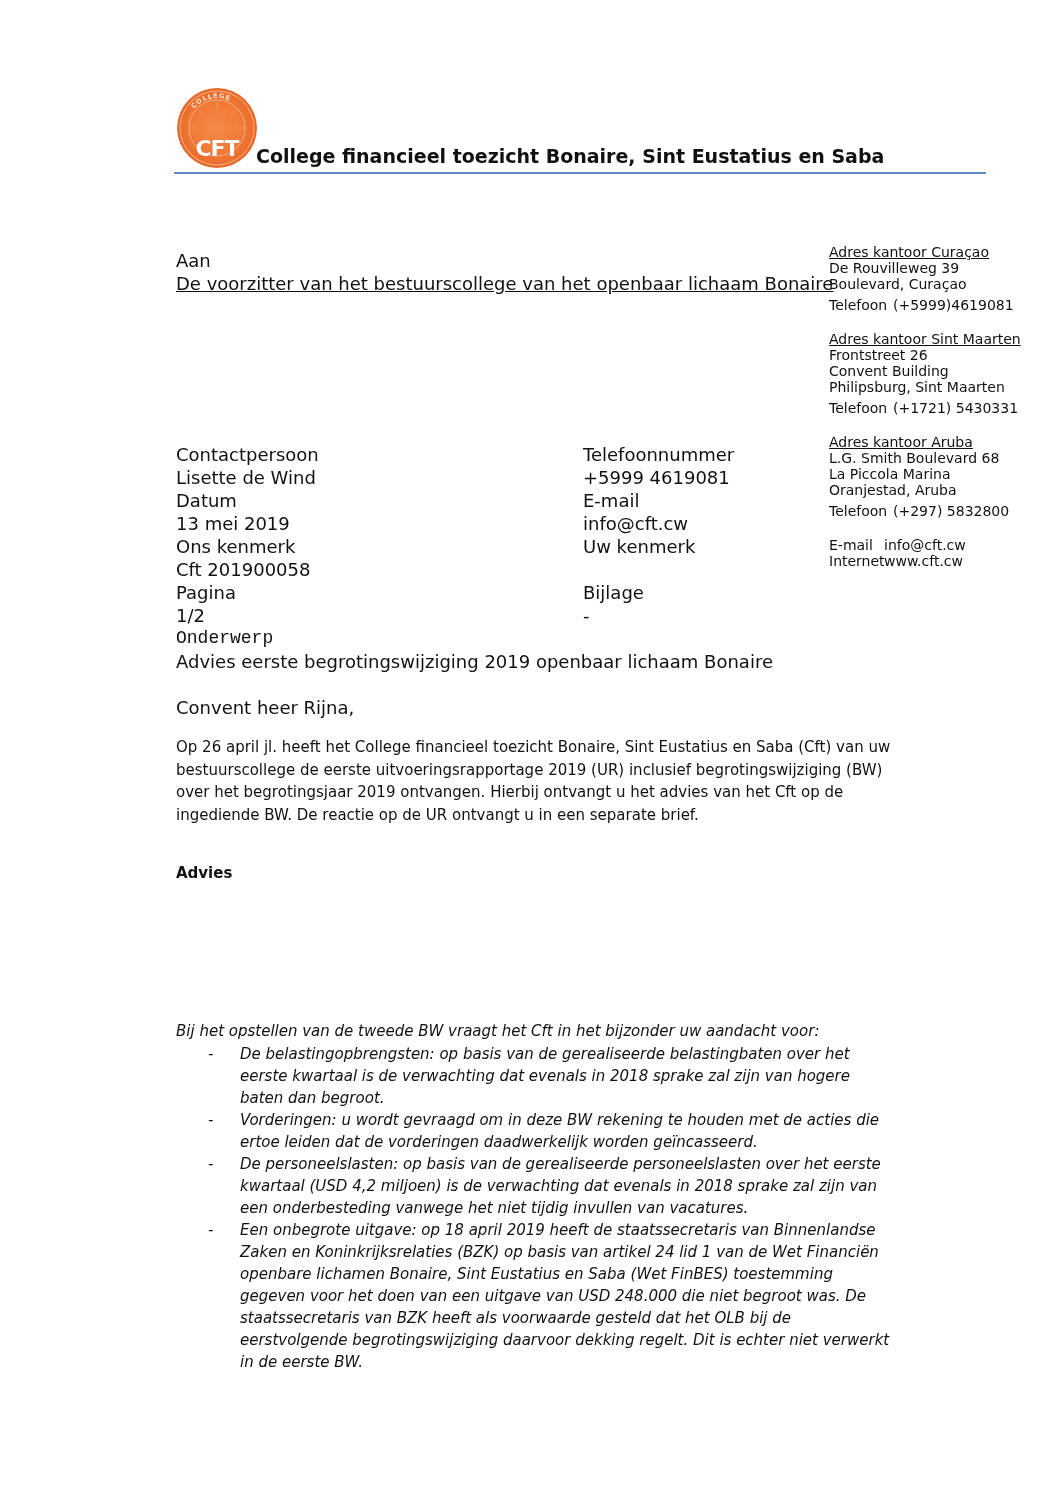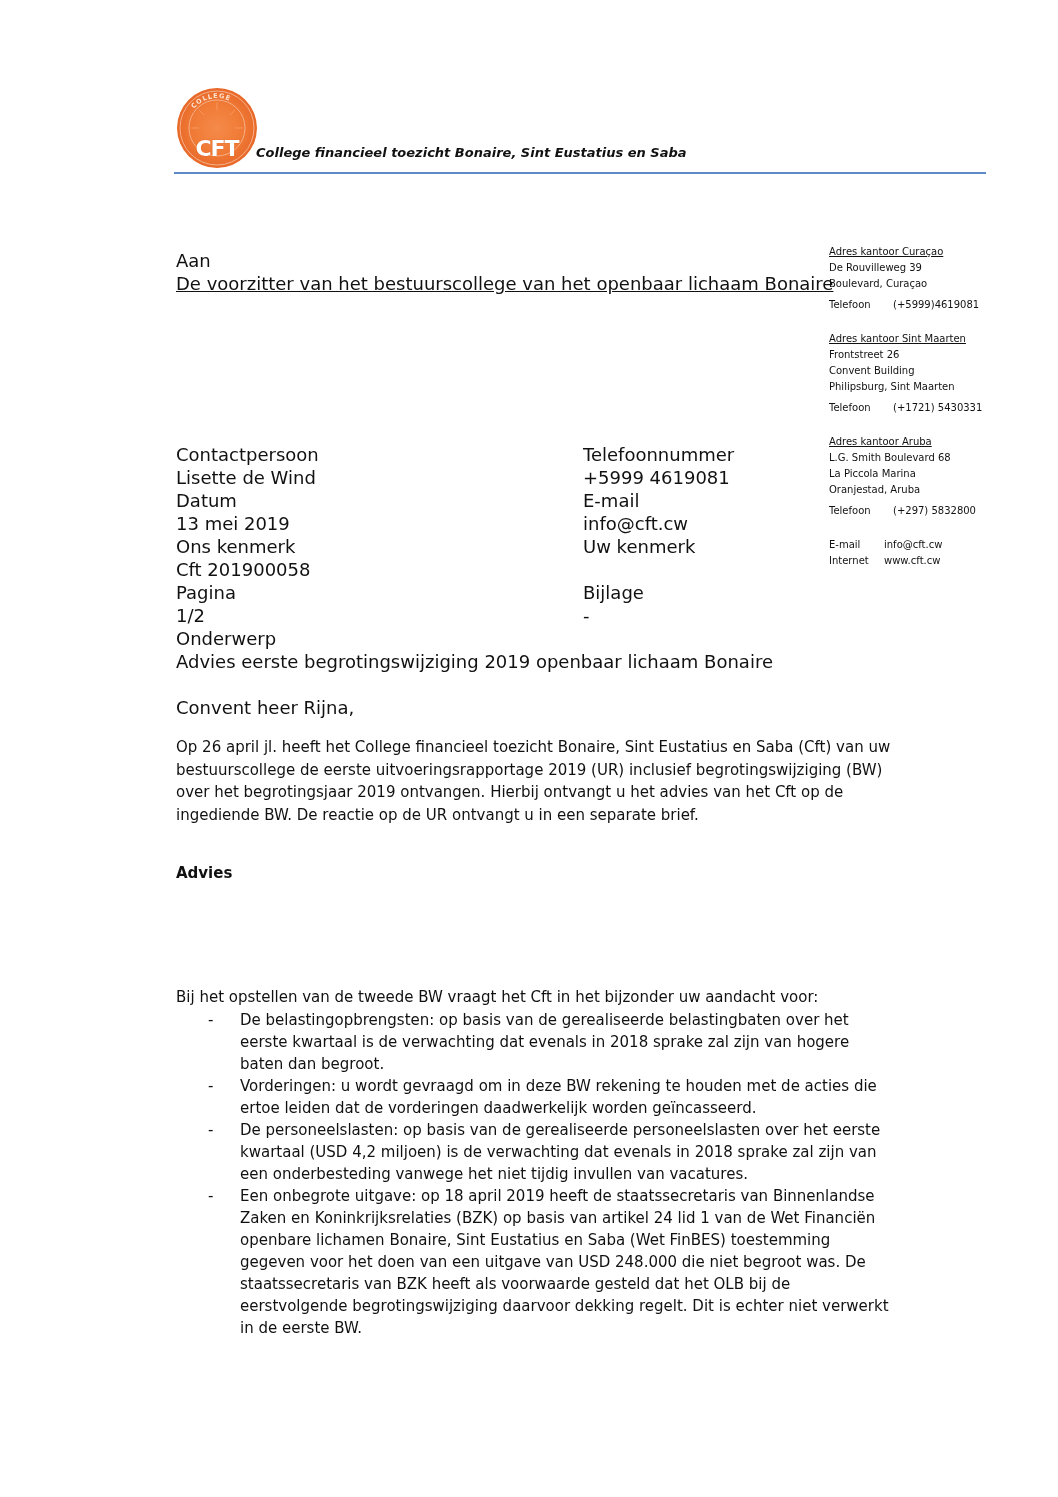--- a/index.html
+++ b/index.html
@@ -16,33 +16,32 @@
     }
     .logo svg { position: absolute; left: 0; top: 0; }
     .logo-text {
       position: absolute; left: 50%; top: 50%; transform: translate(-50%, -54%);
       font-family: "DejaVu Sans", sans-serif; font-weight: bold; font-size: 22px;
       color: #ffffff; letter-spacing: -1px;
       text-shadow: 0 0 1px #c44c10;
       margin-top: 21px;
     }
     .org-title {
-      left: 256px; top: 145px; font-size: 13px; font-weight: bold; color: #111;
+      left: 256px; top: 145px; font-size: 19px; font-weight: bold; color: #111;
       white-space: nowrap;
-      font-style: italic;
     }
     .header-rule {
       left: 174px; top: 172px; width: 812px; height: 2px; background: #5d8ac7;
     }
     
     .txt { font-size: 18px; line-height: 23px; white-space: nowrap; }
     .left-col { left: 176px; }
     .right-meta { left: 583px; }
     
-    .side { left: 829px; font-size: 10px; line-height: 16px; white-space: nowrap; color: #111; }
+    .side { left: 829px; font-size: 14px; line-height: 16px; white-space: nowrap; color: #111; }
     .side .u { text-decoration: underline; }
     .side .tel-label { display: inline-block; width: 64px; }
     .side .mail-label { display: inline-block; width: 55px; }
     .para { left: 176px; width: 715px; font-size: 15px; line-height: 22.5px; }
     .para p { margin: 0; }
     .heading { font-weight: bold; }
     ul.bullets { list-style: none; margin: 0; padding: 0; }
     ul.bullets li { position: relative; padding-left: 64px; width: 650px; font-size: 15px; line-height: 22px; }
     ul.bullets li .dash { position: absolute; left: 32px; top: 0; }
   </style>
@@ -112,21 +111,21 @@
 </div>
 
 <div class="abs txt left-col" style="top:443px;">Contactpersoon</div>
 <div class="abs txt left-col" style="top:466px;">Lisette de Wind</div>
 <div class="abs txt left-col" style="top:489px;">Datum</div>
 <div class="abs txt left-col" style="top:512px;">13 mei 2019</div>
 <div class="abs txt left-col" style="top:535px;">Ons kenmerk</div>
 <div class="abs txt left-col" style="top:558px;">Cft 201900058</div>
 <div class="abs txt left-col" style="top:581px;">Pagina</div>
 <div class="abs txt left-col" style="top:604px;">1/2</div>
-<div class="abs txt left-col" style="top:627px;">Onderwerp</div>
+<div class="abs txt left-col" style="top:627px;font-family:Liberation Mono, monospace;">Onderwerp</div>
 <div class="abs txt left-col" style="top:650px;">Advies eerste begrotingswijziging 2019 openbaar lichaam Bonaire</div>
 
 <div class="abs txt right-meta" style="top:443px;">Telefoonnummer</div>
 <div class="abs txt right-meta" style="top:466px;">+5999 4619081</div>
 <div class="abs txt right-meta" style="top:489px;">E-mail</div>
 <div class="abs txt right-meta" style="top:512px;">info@cft.cw</div>
 <div class="abs txt right-meta" style="top:535px;">Uw kenmerk</div>
 <div class="abs txt right-meta" style="top:558px;"></div>
 <div class="abs txt right-meta" style="top:581px;">Bijlage</div>
 <div class="abs txt right-meta" style="top:604px;">-</div>
@@ -134,21 +133,21 @@
 <div class="abs txt left-col" style="top:696px;">Convent heer Rijna,</div>
 
 <div class="abs para" style="top:736px;">
   <p>Op 26 april jl. heeft het College financieel toezicht Bonaire, Sint Eustatius en Saba (Cft) van uw bestuurscollege de eerste uitvoeringsrapportage 2019 (UR) inclusief begrotingswijziging (BW) over het begrotingsjaar 2019 ontvangen. Hierbij ontvangt u het advies van het Cft op de ingediende BW. De reactie op de UR ontvangt u in een separate brief.</p>
 </div>
 
 <div class="abs para" style="top:862px;">
   <p class="heading">Advies</p>
 </div>
 
-<div class="abs para" style="top:986px;">
+<div class="abs para" style="top:1020px;font-style:italic;">
   <p>Bij het opstellen van de tweede BW vraagt het Cft in het bijzonder uw aandacht voor:</p>
   <ul class="bullets">
     <li><span class="dash">-</span><span>De belastingopbrengsten: op basis van de gerealiseerde belastingbaten over het eerste kwartaal is de verwachting dat evenals in 2018 sprake zal zijn van hogere baten dan begroot.</span></li>
     <li><span class="dash">-</span><span>Vorderingen: u wordt gevraagd om in deze BW rekening te houden met de acties die ertoe leiden dat de vorderingen daadwerkelijk worden geïncasseerd.</span></li>
     <li><span class="dash">-</span><span>De personeelslasten: op basis van de gerealiseerde personeelslasten over het eerste kwartaal (USD 4,2 miljoen) is de verwachting dat evenals in 2018 sprake zal zijn van een onderbesteding vanwege het niet tijdig invullen van vacatures.</span></li>
     <li><span class="dash">-</span><span>Een onbegrote uitgave: op 18 april 2019 heeft de staatssecretaris van Binnenlandse Zaken en Koninkrijksrelaties (BZK) op basis van artikel 24 lid 1 van de Wet Financiën openbare lichamen Bonaire, Sint Eustatius en Saba (Wet FinBES) toestemming gegeven voor het doen van een uitgave van USD 248.000 die niet begroot was. De staatssecretaris van BZK heeft als voorwaarde gesteld dat het OLB bij de eerstvolgende begrotingswijziging daarvoor dekking regelt. Dit is echter niet verwerkt in de eerste BW.</span></li>
   </ul>
 </div>
 
 </body></html>

